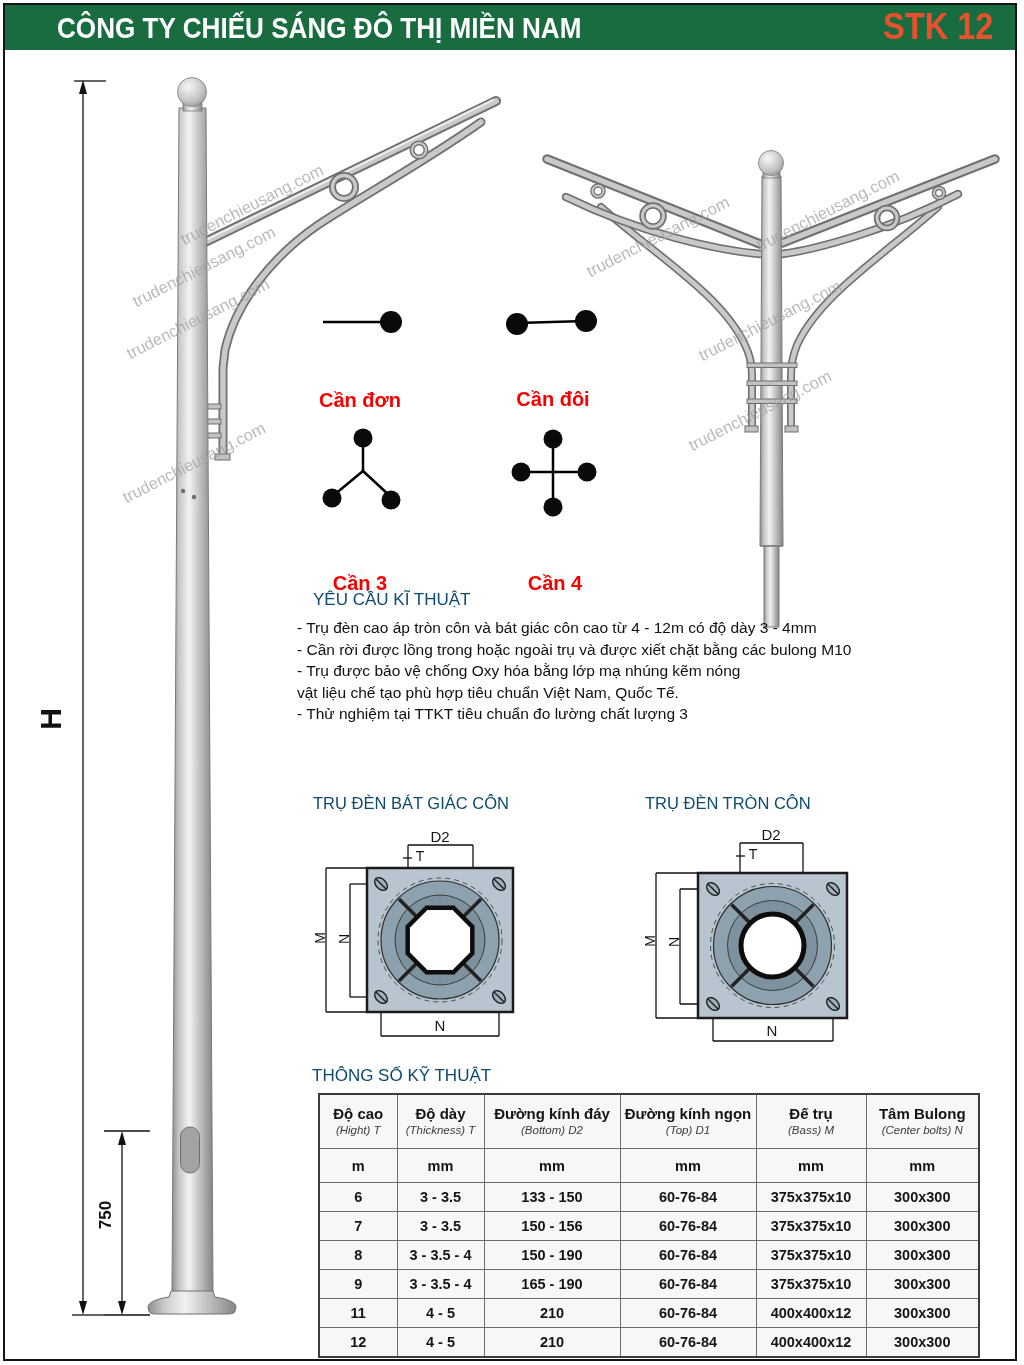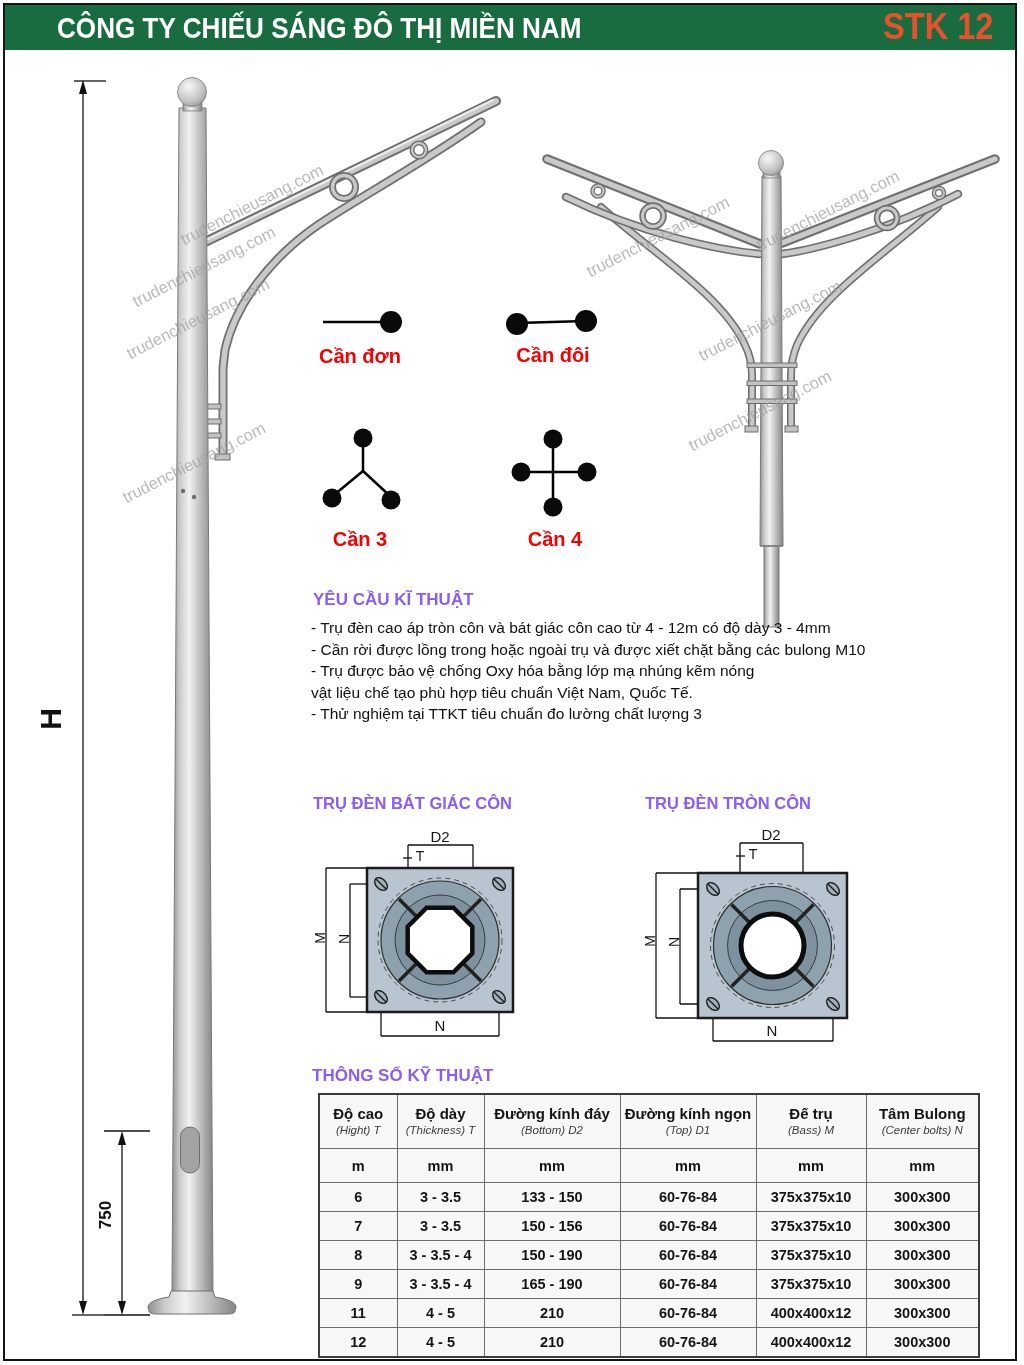--- a/index.html
+++ b/index.html
@@ -9,22 +9,22 @@
   .header{position:absolute;left:5px;top:5px;right:9px;height:45px;background:#186C40;}
   .header .company{position:absolute;left:52px;top:50%;transform:translateY(-50%) scaleX(.87);
         transform-origin:left center;color:#fff;font-weight:bold;font-size:30px;white-space:nowrap;}
   .header .code{position:absolute;right:22px;top:50%;transform:translateY(-52%) scaleX(.88);
         transform-origin:right center;color:#E8512B;font-weight:bold;font-size:37px;white-space:nowrap;}
   svg.drawing{position:absolute;left:0;top:0;}
   .dim{stroke:#111;stroke-width:1.3;}
   .tubeO{stroke:#6f6f6f;fill:none;stroke-linecap:round;}
   .tubeI{stroke:#c9c9c9;fill:none;stroke-linecap:round;}
   .tubeH{stroke:#ececec;fill:none;stroke-linecap:round;}
-  .redhead{position:absolute;color:#8b5cf6;font-weight:bold;font-size:17px;white-space:nowrap;}
-  .armlabel{position:absolute;color:#F60000;font-weight:bold;font-size:20px;white-space:nowrap;transform:translateX(-50%);}
+  .redhead{position:absolute;color:#0c4a6e;font-weight:normal;font-size:17px;white-space:nowrap;}
+  .armlabel{position:absolute;color:#F60000;font-weight:bold;font-size:20px;white-space:nowrap;transform:translateX(-50%);margin-top:44px;}
   .reqline{white-space:nowrap;font-size:15.5px;color:#101010;line-height:21.5px;}
   .dimlabel{position:absolute;color:#111;font-weight:bold;white-space:nowrap;}
   .rot{transform:rotate(-90deg);transform-origin:center center;}
   .platelabel{position:absolute;color:#161616;font-size:15px;white-space:nowrap;transform:translateX(-50%);}
   .platelabel.r{transform:translateX(-50%) rotate(-90deg);}
   .wm{position:absolute;color:#9f9f9f;opacity:.72;font-size:16.5px;white-space:nowrap;
       transform:rotate(-27deg);transform-origin:left bottom;pointer-events:none;}
   table.spec{position:absolute;left:318px;top:1093px;width:660px;border-collapse:collapse;
       table-layout:fixed;background:#f7f7f7;border:2px solid #3c3c3c;}
   table.spec td,table.spec th{border:1.5px solid #6e6e6e;text-align:center;vertical-align:middle;
@@ -275,21 +275,21 @@
 
   <span class="dimlabel rot" style="left:40px;top:702px;font-size:30px;">H</span>
   <span class="dimlabel rot" style="left:92px;top:1205px;font-size:17px;">750</span>
 
   <span class="armlabel" style="left:360px;top:345px;">Cần đơn</span>
   <span class="armlabel" style="left:553px;top:344px;">Cần đôi</span>
   <span class="armlabel" style="left:360px;top:528px;">Cần 3</span>
   <span class="armlabel" style="left:555px;top:528px;">Cần 4</span>
 
   <div class="redhead" style="left:313px;top:590px;">YÊU CẦU KĨ THUẬT</div>
-  <div style="position:absolute;left:311px;top:617px;">
+  <div style="position:absolute;left:297px;top:617px;">
     <div class="reqline">- Trụ đèn cao áp tròn côn và bát giác côn cao từ 4 - 12m có độ dày 3 - 4mm</div>
     <div class="reqline">- Cần rời được lồng trong hoặc ngoài trụ và được xiết chặt bằng các bulong M10</div>
     <div class="reqline">- Trụ được bảo vệ chống Oxy hóa bằng lớp mạ nhúng kẽm nóng</div>
     <div class="reqline">vật liệu chế tạo phù hợp tiêu chuẩn Việt Nam, Quốc Tế.</div>
     <div class="reqline">- Thử nghiệm tại TTKT tiêu chuẩn đo lường chất lượng 3</div>
   </div>
 
   <div class="redhead" style="left:313px;top:794px;font-size:16.5px;">TRỤ ĐÈN BÁT GIÁC CÔN</div>
   <div class="redhead" style="left:645px;top:794px;font-size:16.5px;">TRỤ ĐÈN TRÒN CÔN</div>
 

